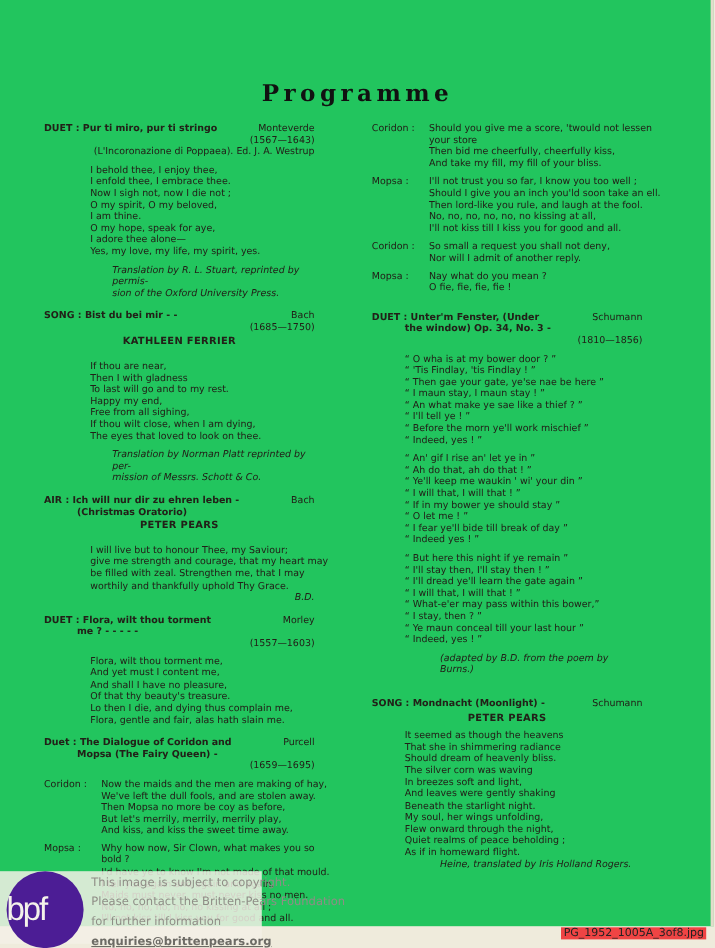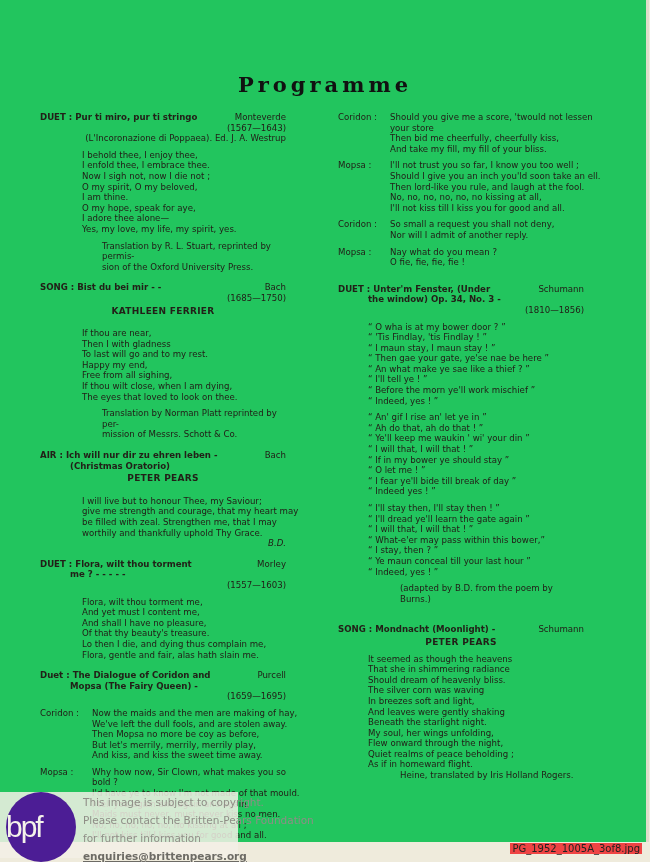--- a/index.html
+++ b/index.html
@@ -21,21 +21,21 @@
   }
   .col { position: absolute; top: 112px; font-size: 8.6px; line-height: 10.6px; }
   .col.left { left: 40px; width: 246px; }
   .col.right { left: 338px; width: 246px; }
   .heading { font-weight: bold; position: relative; }
   .heading .comp { position: absolute; right: 0; top: 0; font-weight: normal; }
   .dates { text-align: right; }
   .performer { text-align: center; font-weight: bold; font-size: 9px; margin: 2px 0 6px; letter-spacing: 0.3px;}
   .lines { margin-left: 42px; }
   .lines div { white-space: nowrap; }
-  .credit { margin: 6px 0 0 62px; }
+  .credit { font-style: italic; margin: 6px 0 0 62px; }
   .gap { height: 10px; }
   .sgap { height: 6px; }
   .speaker { display: flex; }
   .speaker .who { width: 52px; flex: none; }
   .speaker .txt div { white-space: nowrap; }
   .sub { margin-left: 30px; }
   .watermark {
     position: absolute; left: 0; top: 792px; width: 238px; height: 66px;
     background: rgba(243,240,230,0.85);
   }
@@ -187,40 +187,41 @@
       </div>
       <div class="sgap"></div>
       <div class="gap"></div>
       <div class="heading"><span>DUET :</span>  <span>Unter'm Fenster, (Under</span><span class="comp">Schumann</span></div>
       <div class="heading sub">the window) Op. 34, No. 3   -</div>
       <div class="dates">(1810—1856)</div>
       <div class="sgap"></div>
       <div class="lines sub">
         <div>“ O wha is at my bower door ? ”</div>
         <div>“ 'Tis Findlay, 'tis Findlay ! ”</div>
+        <div>“ Then gae your gate, ye'se nae be here ”</div>
         <div>“ I maun stay, I maun stay ! ”</div>
-        <div>“ Then gae your gate, ye'se nae be here ”</div>
         <div>“ An what make ye sae like a thief ? ”</div>
         <div>“ I'll tell ye ! ”</div>
         <div>“ Before the morn ye'll work mischief ”</div>
         <div>“ Indeed, yes ! ”</div>
       </div>
       <div class="sgap"></div>
       <div class="lines sub">
         <div>“ An' gif I rise an' let ye in ”</div>
         <div>“ Ah do that, ah do that ! ”</div>
         <div>“ Ye'll keep me waukin ' wi' your din ”</div>
         <div>“ I will that, I will that ! ”</div>
         <div>“ If in my bower ye should stay ”</div>
         <div>“ O let me ! ”</div>
         <div>“ I fear ye'll bide till break of day ”</div>
         <div>“ Indeed yes ! ”</div>
       </div>
       <div class="sgap"></div>
       <div class="lines sub">
+        <div>“ But here this night if ye remain ”</div>
         <div>“ I'll stay then, I'll stay then ! ”</div>
         <div>“ I'll dread ye'll learn the gate again ”</div>
         <div>“ I will that, I will that ! ”</div>
         <div>“ What-e'er may pass within this bower,”</div>
         <div>“ I stay, then ? ”</div>
         <div>“ Ye maun conceal till your last hour ”</div>
         <div>“ Indeed, yes ! ”</div>
       </div>
       <div class="sgap"></div>
       <div class="credit" style="margin-top: 0px;">(adapted by B.D. from the poem by Burns.)</div>

